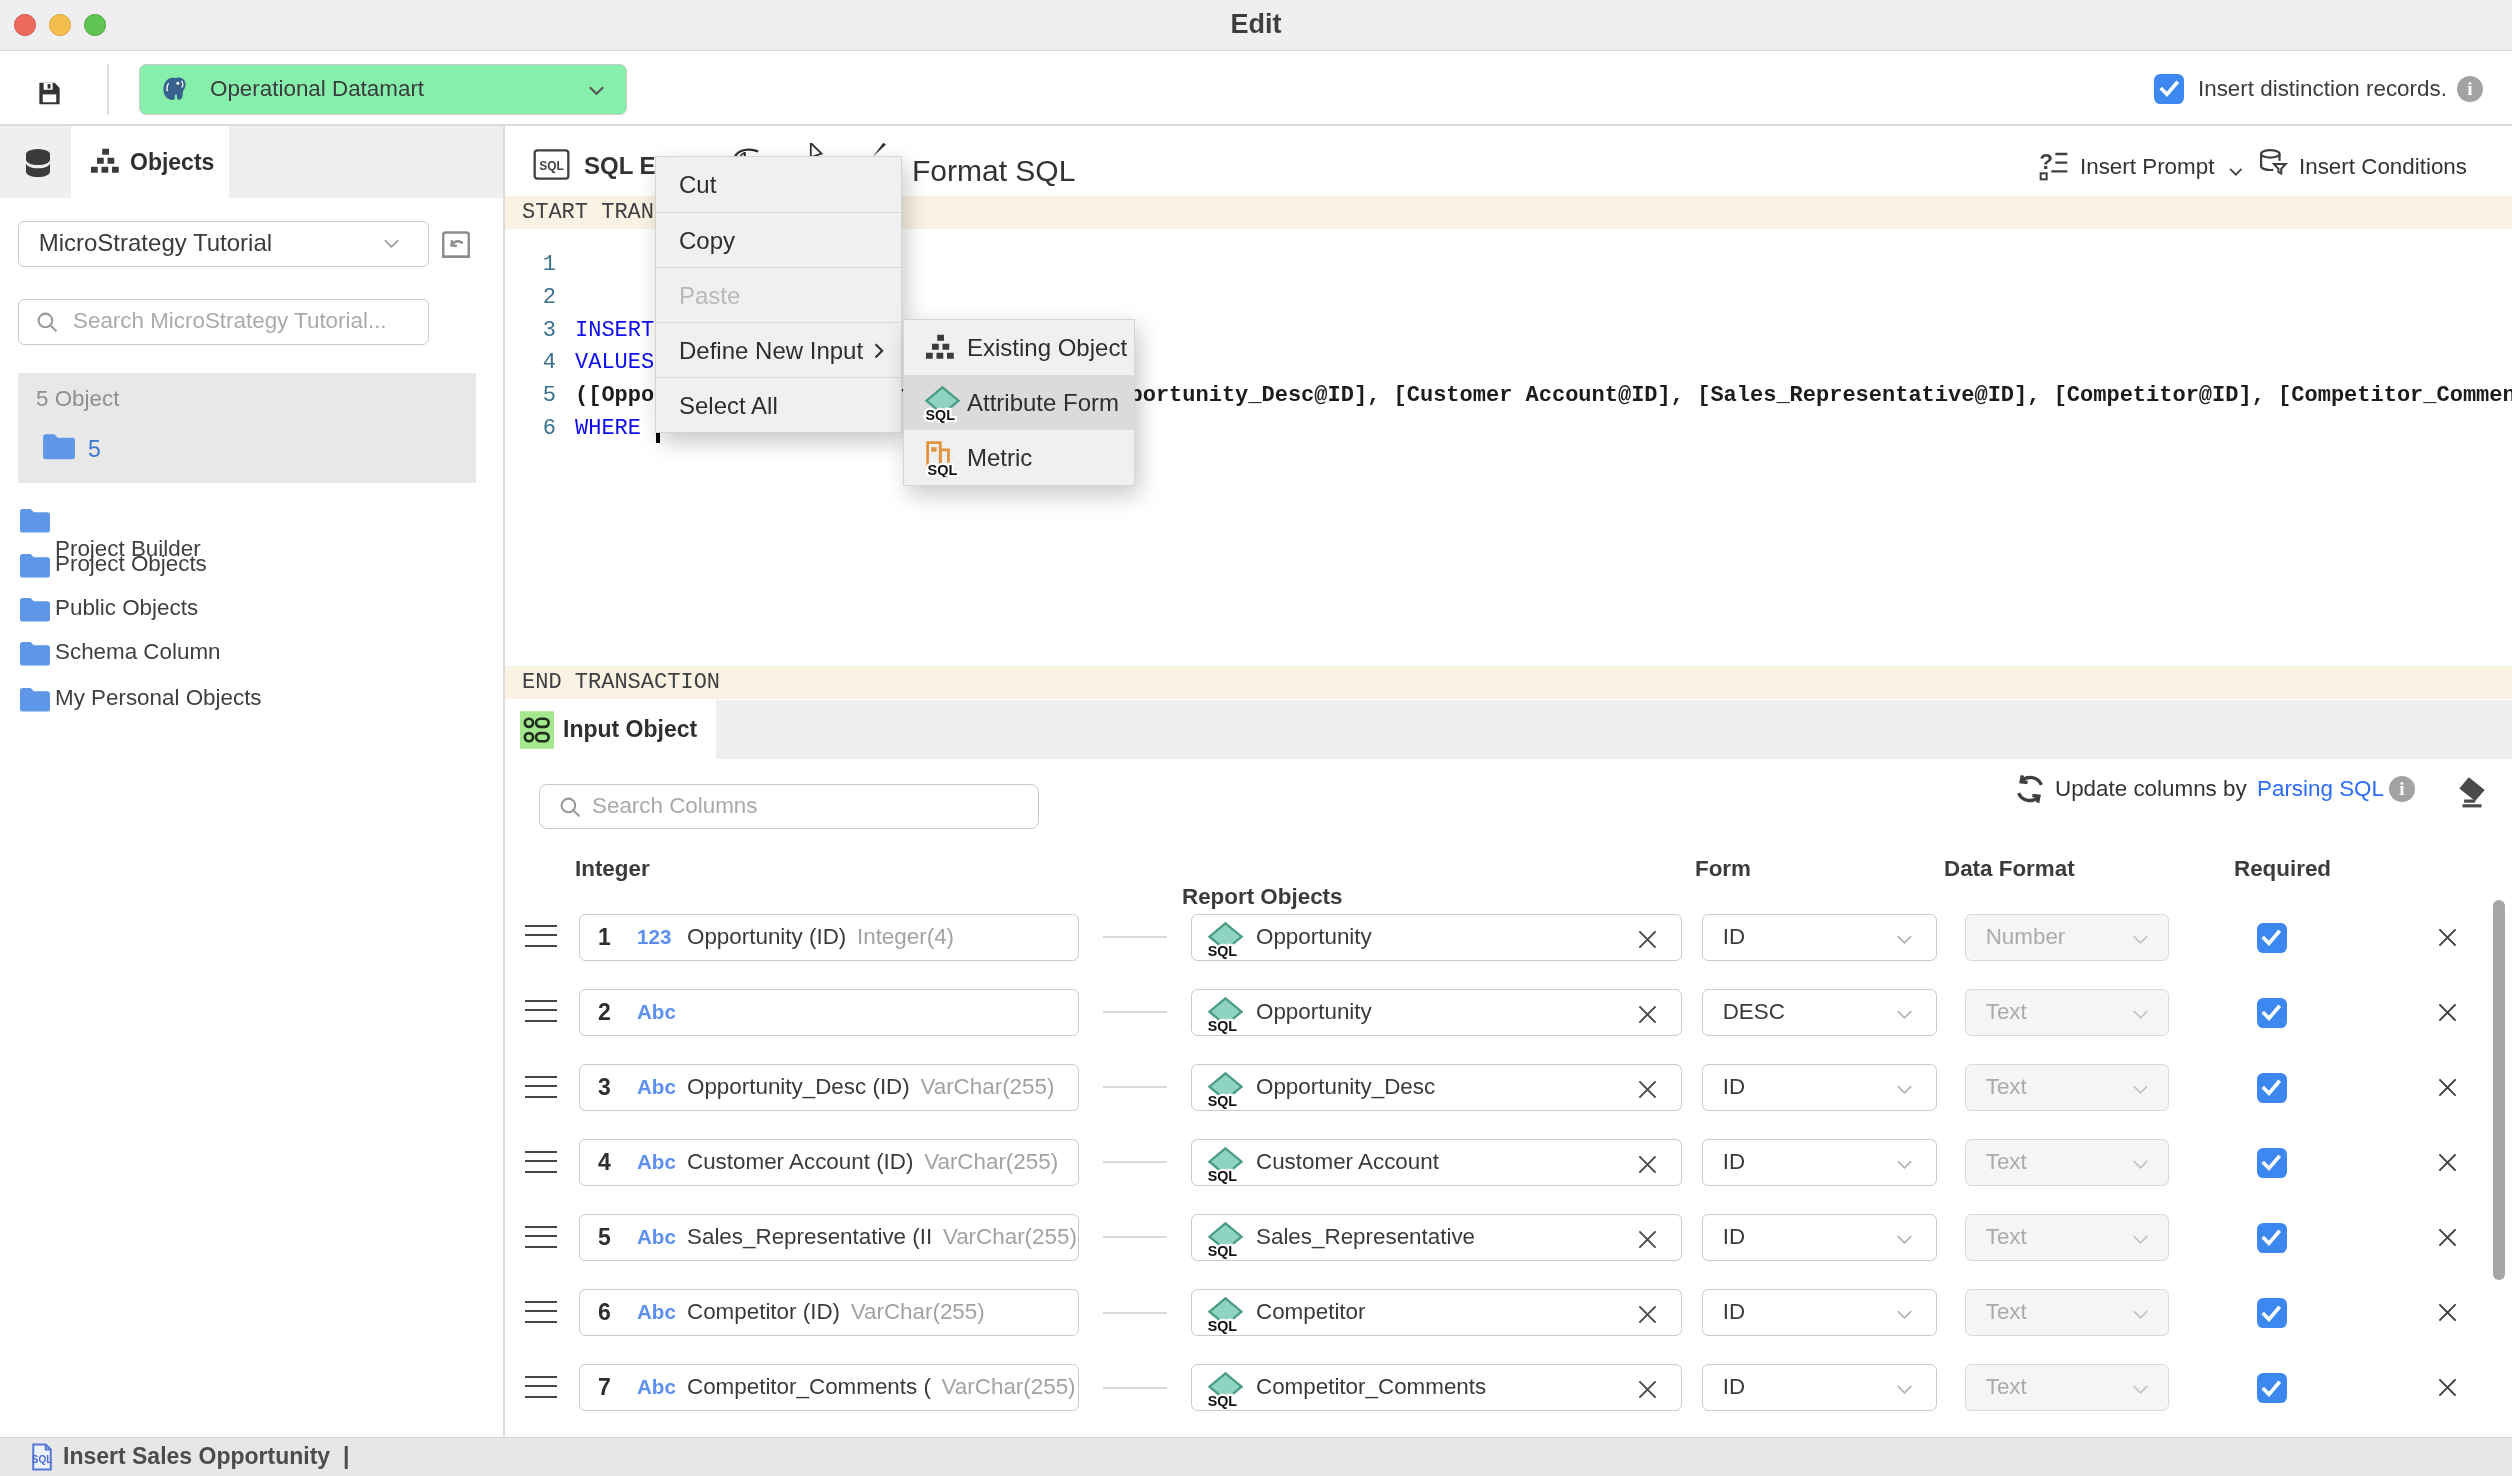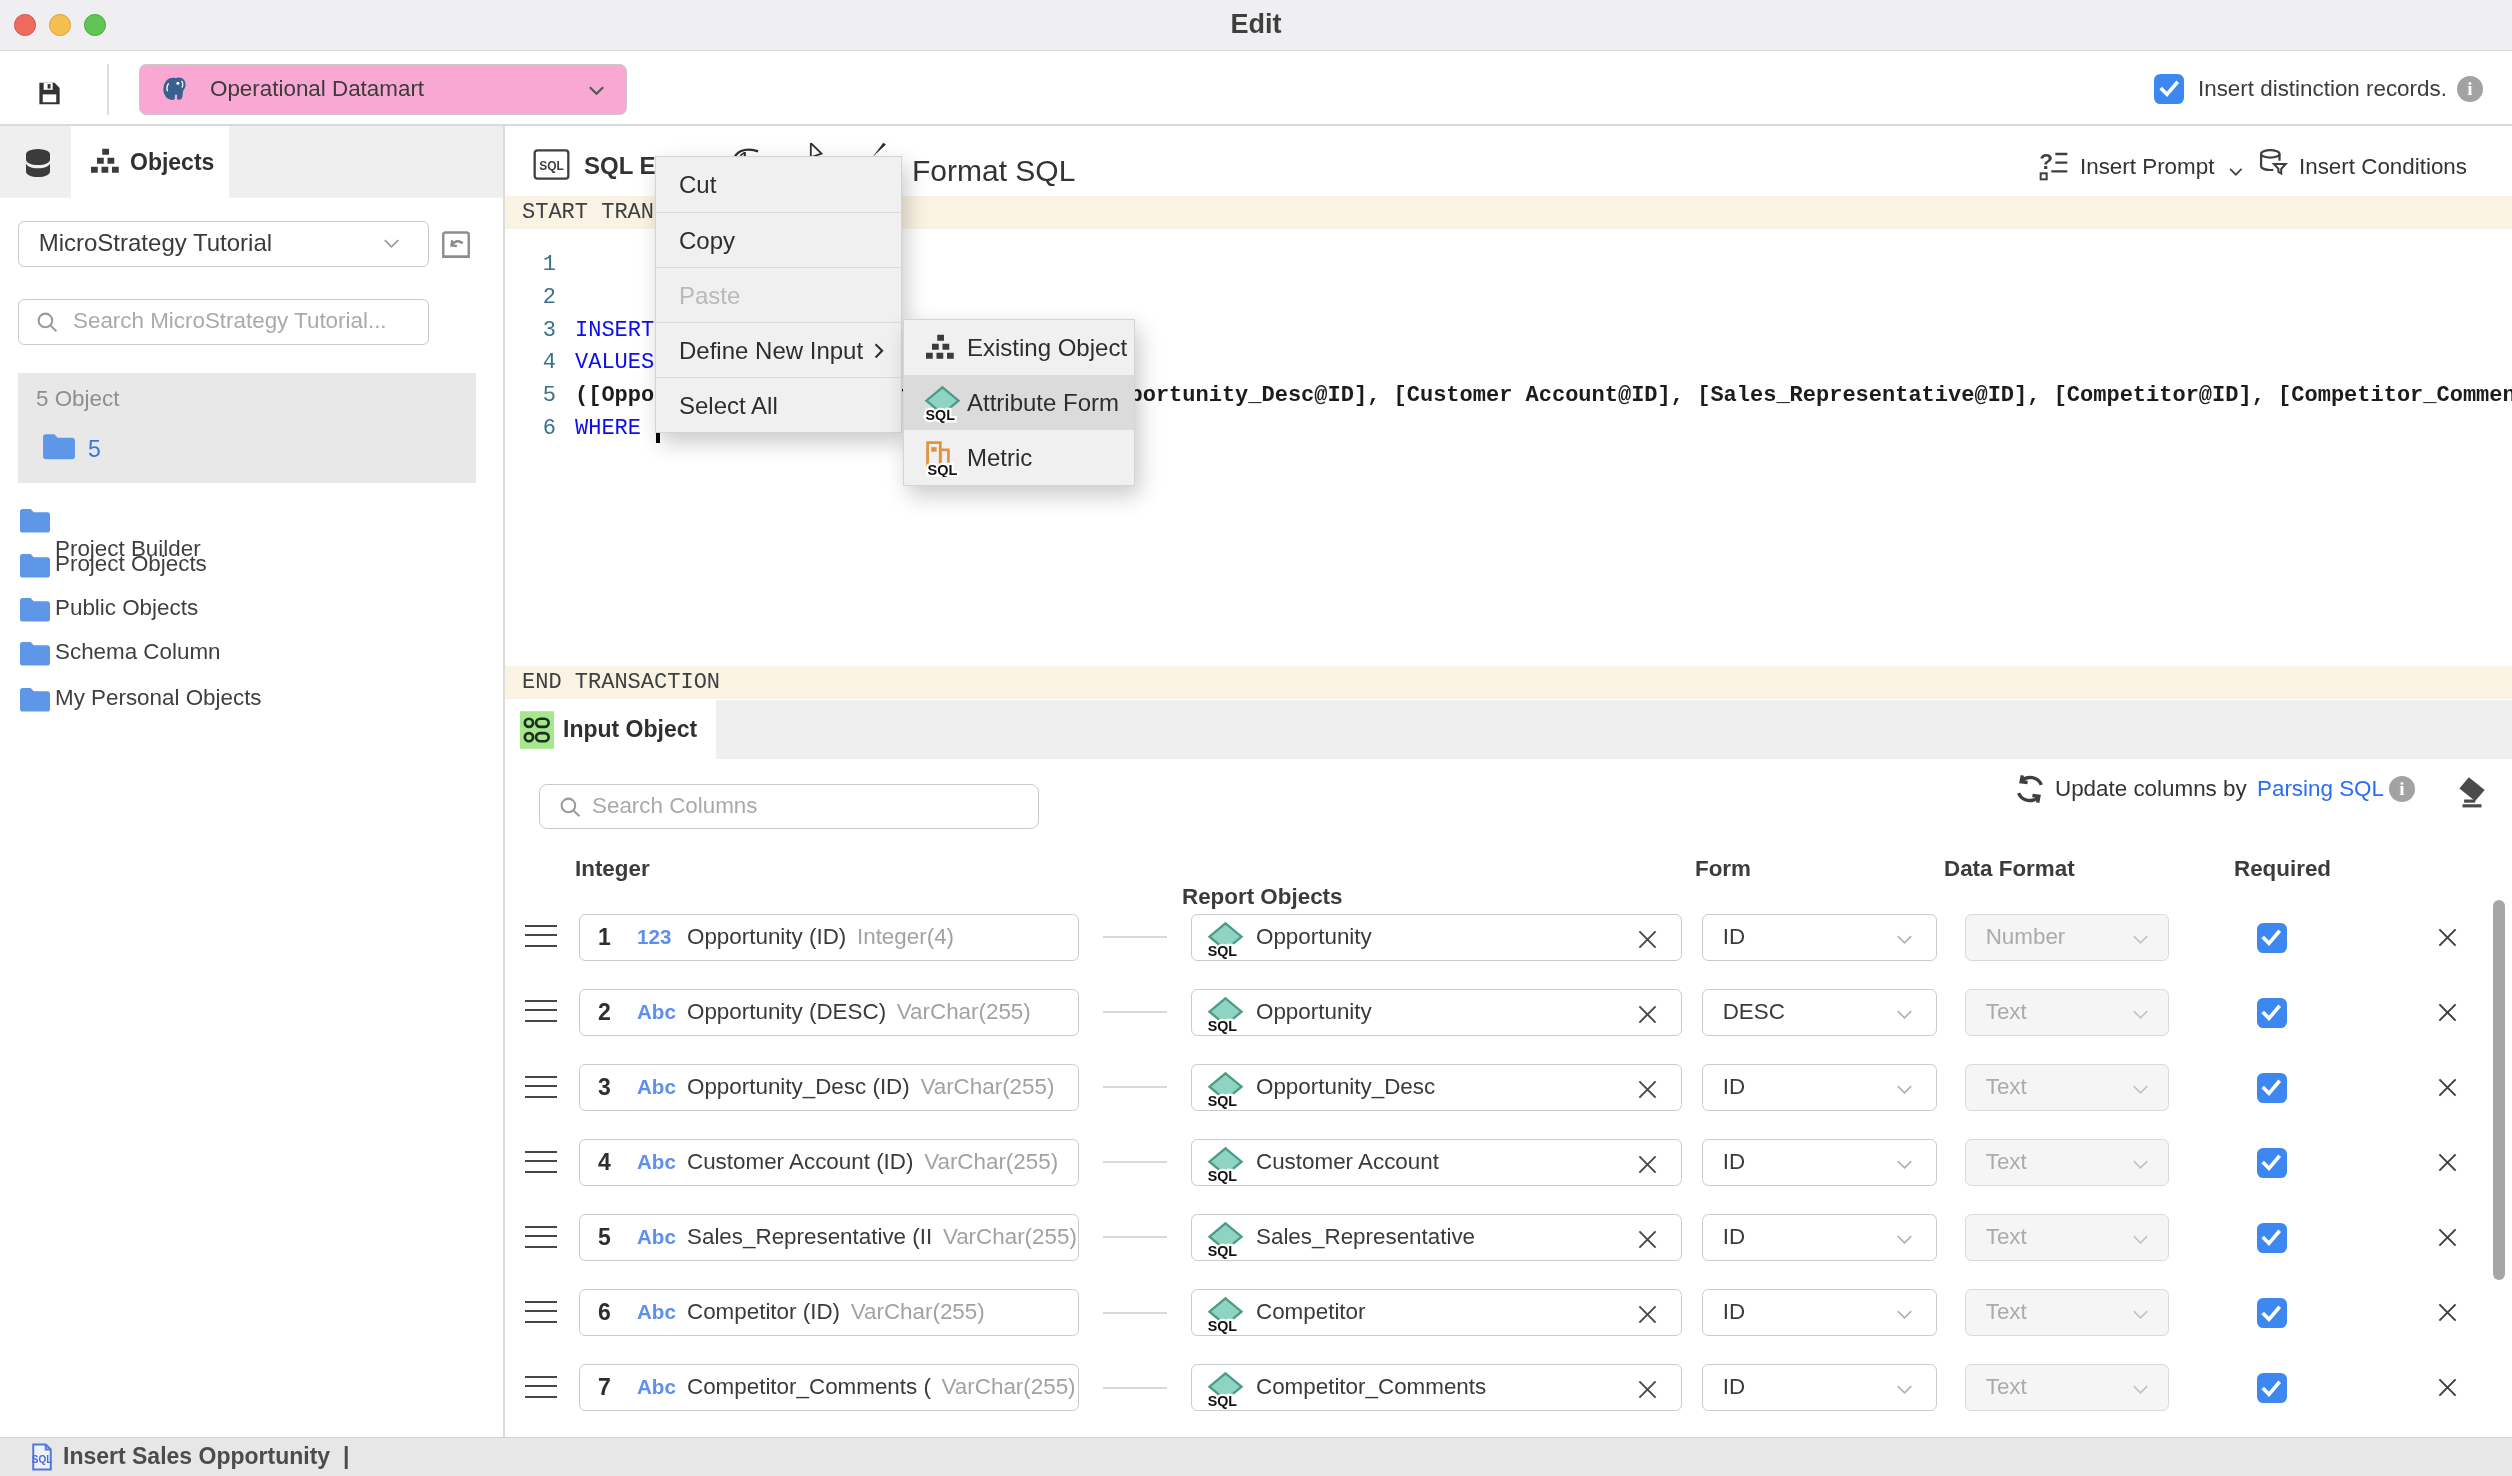--- a/index.html
+++ b/index.html
@@ -9,21 +9,21 @@
   .mono { font-family:"Liberation Mono", monospace; }
   svg { display:block; }
   
   #titlebar { left:0; top:0; width:2512px; height:51px; background:#efeef0; border-bottom:1.8px solid #d9d8da; }
   .light { top:14.3px; width:21.5px; height:21.5px; border-radius:50%; }
   #title { left:0; top:0; width:2512px; height:49px; text-align:center; line-height:49px;
     font-size:27px; font-weight:bold; color:#3e3e3e; }
   
   #toolbar { left:0; top:53px; width:2512px; height:72px; background:#fff; }
   #vsep1 { left:107px; top:64px; width:1.8px; height:51px; background:#dedede; }
-  #combo1 { left:139px; top:64px; width:488px; height:51px; border:1.8px solid #c9c9c9; border-radius:7.2px; background:#f9a8d4; }
+  #combo1 { left:139px; top:64px; width:488px; height:51px; border:1.8px solid #c9c9c9; border-radius:7.2px; background:#86efac; }
   #combo1 .lbl { position:absolute; left:70px; top:0; height:47px; line-height:47px; font-size:22.4px; color:#3b3b3b; }
   .chev { position:absolute; width:23px; height:23px; }
   
   #topborder { left:0; top:124px; width:2512px; height:1.8px; background:#dadada; }
   #sidetabs { left:0; top:126px; width:503px; height:72px; background:#f0eff0; }
   #dbtab { left:0; top:126px; width:71px; height:72px; background:#f0eff0; }
   #objtab { left:71px; top:126px; width:158px; height:72px; background:#fff; }
   #sidebar { left:0; top:198px; width:503px; height:1238px; background:#fff; }
   #vdivider { left:503px; top:126px; width:1.8px; height:1311px; background:#dcdcdc; }
   .sbox { border:1.8px solid #c9c9c9; border-radius:6.3px; background:#fff; }
@@ -294,21 +294,20 @@
 <svg class="abs" style="left:2260px; top:928px;" width="22.4" height="19" viewBox="0 0 25 21">
     <path d="M3 10 l7 7 L22 3" stroke="#fff" stroke-width="4" fill="none"></path>
   </svg>
 <svg class="abs xmark" style="left:2434px; top:924px;" viewBox="0 0 30 30">
     <path d="M6 6 L24 24 M24 6 L6 24" stroke="#3f3f3f" stroke-width="2.2"></path>
   </svg>
 <div class="abs ham" style="left:525px; top:1000px;"></div>
 <div class="rowbox" style="left:579px; top:989px; width:500px;">
     <span class="num">2</span>
     <span class="badge">Abc</span>
-    <div class="cname" style="width:390px;">Opportunity (DESC)<span class="ctype" style="margin-left:10.7px;">VarChar(255)</span></div>
   </div>
 <div class="conn" style="left:1103px; top:1011px;"></div>
 <div class="rowbox" style="left:1191px; top:989px; width:491px;">
     <svg style="position:absolute; left:12.5px; top:2.7px;" width="41" height="41" viewBox="0 0 46 46">
   <path d="M23 6 L41 21 23 36 5 21 Z" fill="#8fd3c3" stroke="#4a9c85" stroke-width="2.6"></path>
   <text x="3" y="43" font-size="16" font-weight="bold" fill="#111" text-anchor="start" font-family="Liberation Sans,sans-serif" style="paint-order:stroke;stroke:#fff;stroke-width:5px;">SQL</text>
 </svg>
     <div class="formtxt" style="left:64px;">Opportunity</div>
     <svg class="xmark" style="right:19.7px; top:10.7px;" viewBox="0 0 30 30">
       <path d="M6 6 L24 24 M24 6 L6 24" stroke="#4a4a4a" stroke-width="2.2"></path>

